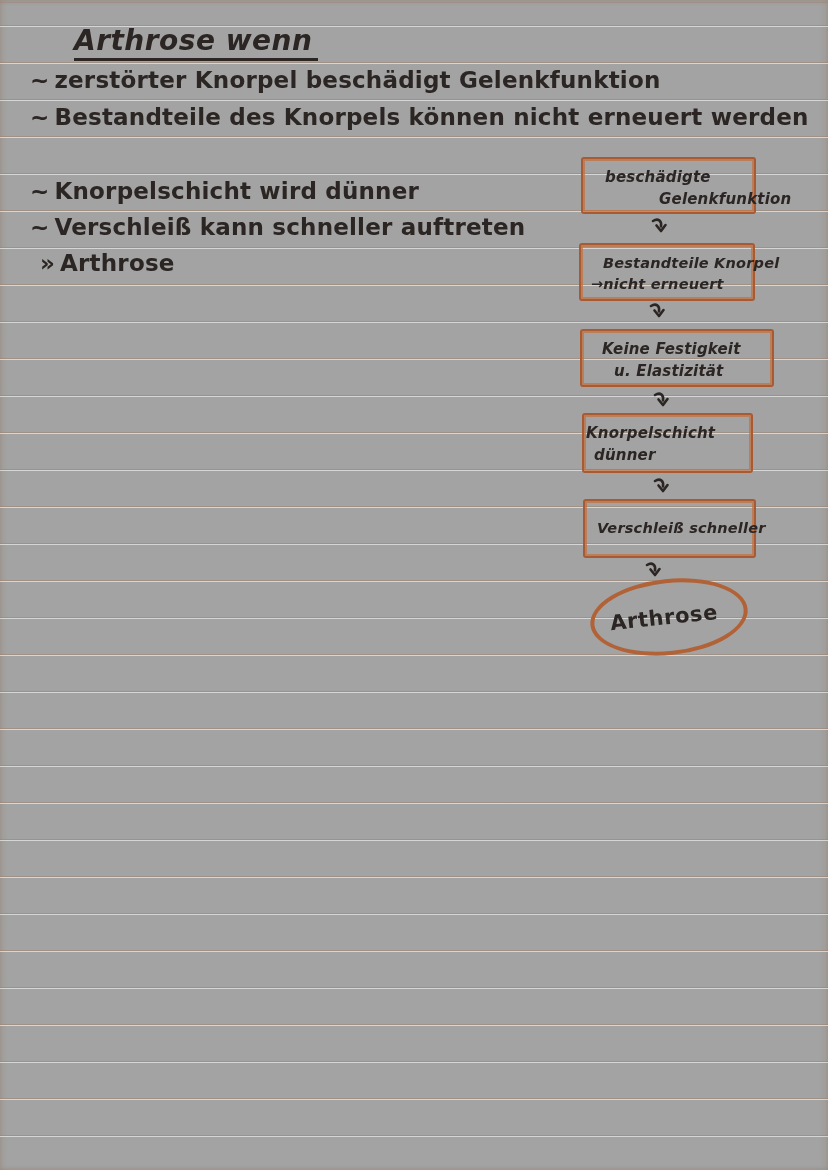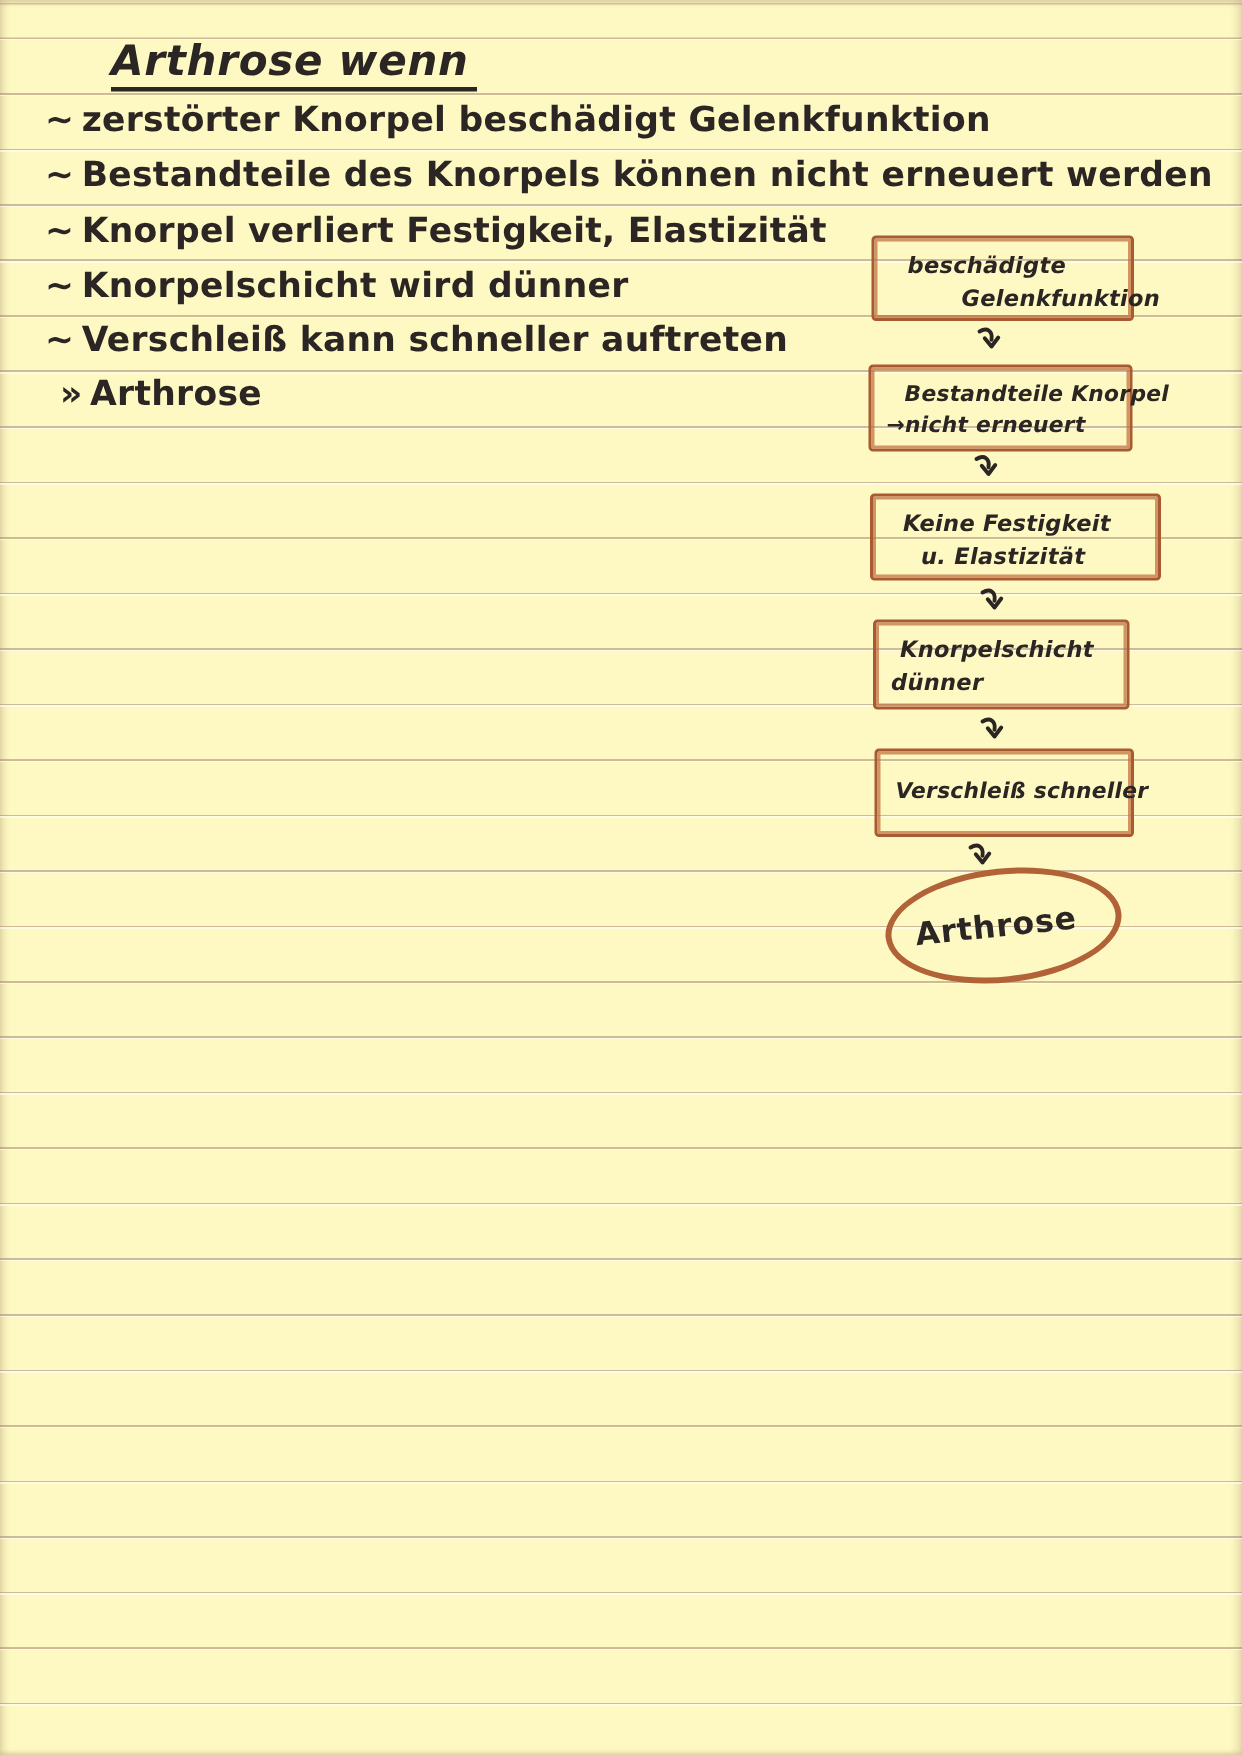--- a/index.html
+++ b/index.html
@@ -1,19 +1,19 @@
 <!DOCTYPE html>
 <html><head>
 <meta charset="utf-8">
 <style>
   html,body { margin:0; padding:0; }
   .page {
     position:relative;
     width:828px; height:1170px;
-    background-color:#fef9c3;
+    background-color:#a3a3a3;
     box-shadow: inset 3px 0 4px rgba(146,115,92,0.20),
                 inset -4px 0 5px rgba(146,115,92,0.18),
                 inset 0 3px 3px rgba(146,115,92,0.14),
                 inset 0 -2px 2px rgba(146,115,92,0.10);
     font-family:"DejaVu Sans", sans-serif;
     color:#2b2523;
     overflow:hidden;
   }
   
   .rules {
@@ -80,36 +80,33 @@
   <div class="rules"></div>
 
   <div class="title">Arthrose wenn</div>
 
   <div class="bullet" style="top:67px">
     <span class="pfx">~</span><span>zerstörter Knorpel beschädigt Gelenkfunktion</span>
   </div>
   <div class="bullet" style="top:104px">
     <span class="pfx">~</span><span>Bestandteile des Knorpels können nicht erneuert werden</span>
   </div>
-  <div class="bullet" style="top:141px">
-    <span class="pfx">~</span><span>Knorpel verliert Festigkeit, Elastizität</span>
-  </div>
   <div class="bullet" style="top:178px">
     <span class="pfx">~</span><span>Knorpelschicht wird dünner</span>
   </div>
   <div class="bullet" style="top:214px">
     <span class="pfx">~</span><span>Verschleiß kann schneller auftreten</span>
   </div>
   <div class="bullet last" style="top:250px">
     <span class="pfx">»</span><span>Arthrose</span>
   </div>
 
   <div class="fbox" style="left:581px; top:157px; width:175px; height:57px;">
     <span class="bl" style="padding-left:22px">beschädigte</span>
-    <span class="bl" style="padding-left:58px">Gelenkfunktion</span>
+    <span class="bl" style="padding-left:76px">Gelenkfunktion</span>
   </div>
 
   <svg class="flow-arrow" style="left:648px; top:217px;" width="22" height="20" viewBox="0 0 22 20">
     <path d="M5 4 C10 1 14 3.5 13 9.5" stroke="#2b2523" stroke-width="2.6" fill="none" stroke-linecap="round"></path>
     <path d="M8.5 8.5 L13 14 L17.5 8" stroke="#2b2523" stroke-width="2.6" fill="none" stroke-linecap="round" stroke-linejoin="round"></path>
   </svg>
 
   <div class="fbox" style="left:579px; top:243px; width:176px; height:58px; font-size:14.5px;">
     <span class="bl" style="padding-left:22px">Bestandteile Knorpel</span>
     <span class="bl" style="padding-left:10px">→nicht erneuert</span>
@@ -124,21 +121,21 @@
     <span class="bl" style="padding-left:20px">Keine Festigkeit</span>
     <span class="bl" style="padding-left:32px">u. Elastizität</span>
   </div>
 
   <svg class="flow-arrow" style="left:650px; top:391px;" width="22" height="20" viewBox="0 0 22 20">
     <path d="M5 4 C10 1 14 3.5 13 9.5" stroke="#2b2523" stroke-width="2.6" fill="none" stroke-linecap="round"></path>
     <path d="M8.5 8.5 L13 14 L17.5 8" stroke="#2b2523" stroke-width="2.6" fill="none" stroke-linecap="round" stroke-linejoin="round"></path>
   </svg>
 
   <div class="fbox" style="left:582px; top:413px; width:171px; height:60px;">
-    <span class="bl" style="padding-left:16px">Knorpelschicht</span>
+    <span class="bl" style="padding-left:2px">Knorpelschicht</span>
     <span class="bl" style="padding-left:10px">dünner</span>
   </div>
 
   <svg class="flow-arrow" style="left:650px; top:477px;" width="22" height="20" viewBox="0 0 22 20">
     <path d="M5 4 C10 1 14 3.5 13 9.5" stroke="#2b2523" stroke-width="2.6" fill="none" stroke-linecap="round"></path>
     <path d="M8.5 8.5 L13 14 L17.5 8" stroke="#2b2523" stroke-width="2.6" fill="none" stroke-linecap="round" stroke-linejoin="round"></path>
   </svg>
 
   <div class="fbox single" style="left:583px; top:499px; width:173px; height:59px; font-size:14.5px;">
     <span class="bl" style="padding-left:12px">Verschleiß schneller</span>

